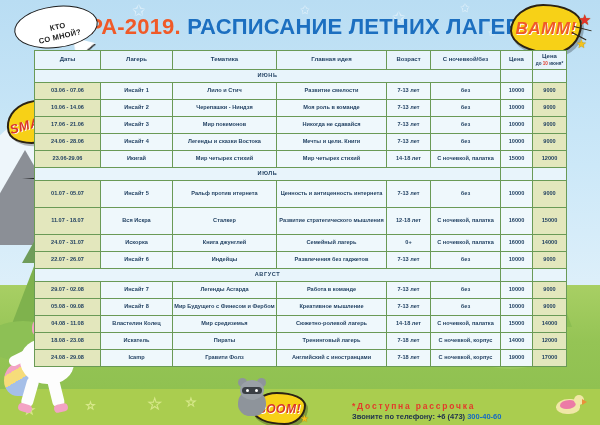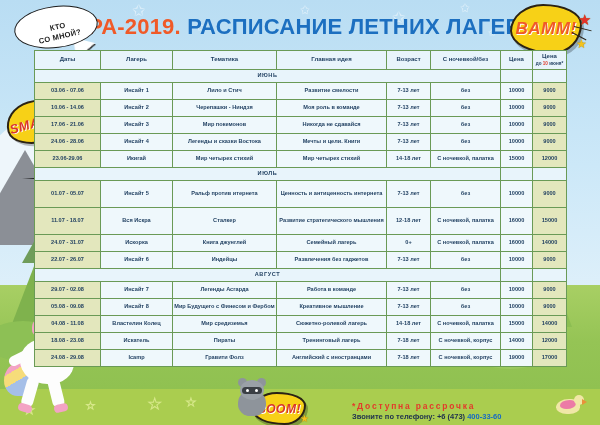--- a/index.html
+++ b/index.html
@@ -478,21 +478,21 @@
           <td class="c-price">19000</td>
           <td class="c-sale">17000</td>
         </tr>
       </tbody>
   </table>
 </div>
 
 <div id="footer-text">
   <div id="footer-line1">*Доступна  рассрочка</div>
   <div id="footer-line2">
-    <span>Звоните по телефону: +6 (473) </span><span class="num">400-33-60</span>
+    <span>Звоните по телефону: +6 (473) </span><span class="num">300-40-60</span>
   </div>
 </div>
 
 <div id="bird">
   <div class="bb"></div>
   <div class="bw"></div>
   <div class="bh"></div>
   <div class="bk"></div>
 </div>
 

